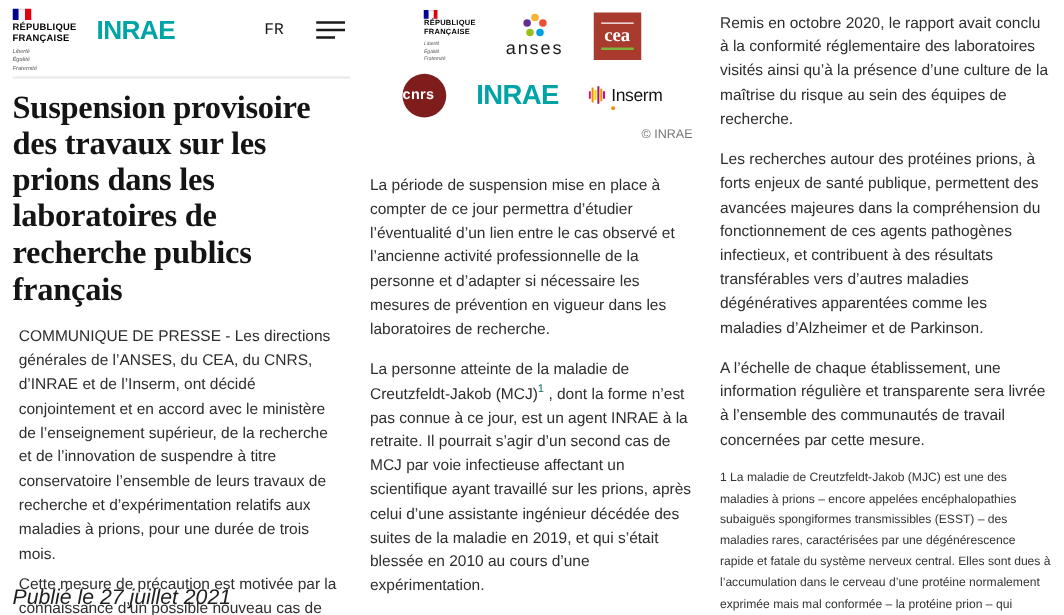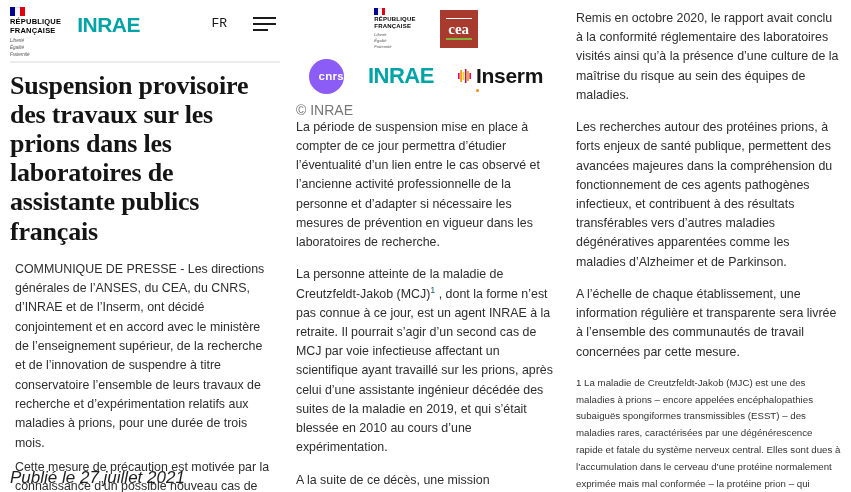--- a/index.html
+++ b/index.html
@@ -49,32 +49,32 @@
   .rf-mini .rf-motto { font-size:4px; margin-top:2px; }
 
   .anses { display:flex; flex-direction:column; align-items:center; }
   .anses-text { font-size:14.5px; color:#1a1a1a; letter-spacing:1.5px; margin-top:-1px; }
 
   .cea { position:relative; width:38px; height:38px; background:#a93a2e; display:flex; align-items:center; justify-content:center; }
   .cea-line  { position:absolute; top:8px; left:6px; right:6px; height:1.5px; background:#ffffff; }
   .cea-text  { color:#ffffff; font-family:"Liberation Serif", serif; font-weight:700; font-size:15px; margin-top:1px; }
   .cea-green { position:absolute; bottom:8px; left:6px; right:6px; height:2px; background:#7fb53d; }
 
-  .cnrs { width:35px; height:35px; border-radius:50%; background:#8b5cf6; color:#fff; display:flex; align-items:center; justify-content:flex-end; font-weight:700; font-size:11.5px; letter-spacing:.3px; }
+  .cnrs { width:35px; height:35px; border-radius:50%; background:#7f1d1d; color:#fff; display:flex; align-items:center; justify-content:flex-start; font-weight:700; font-size:11.5px; letter-spacing:.3px; }
   .inrae-banner { color:#00a3a6; font-weight:800; font-size:22px; letter-spacing:-0.5px; }
 
   .inserm { display:flex; align-items:center; gap:5px; position:relative; }
-  .inserm-text { font-weight:700; font-size:21px; color:#141414; letter-spacing:-0.3px; }
+  .inserm-text { font-weight:400; font-size:14px; color:#141414; letter-spacing:-0.3px; }
   .inserm-dot { position:absolute; left:18px; bottom:-4px; width:3px; height:3px; border-radius:50%; background:#f18a00; }
 
-  figcaption { font-size:14px; color:#767676; margin-top:8px; padding-right:2px; }
+  figcaption { text-align:right; font-size:10px; color:#767676; margin-top:8px; padding-right:2px; }
 
   
   .body-p { font-size:12.4px; line-height:1.55; color:#2e2e2e; margin:0 0 13px 0; }
-  .col2 .body-p:first-of-type { }
+  .col2 .body-p:first-of-type { margin-top:26px; }
   .col3 .body-p:first-of-type { margin-top:9px; }
   sup.fnref { font-size:9px; line-height:0; }
   sup.fnref a { color:#1d6a6c; text-decoration:none; cursor:pointer; }
 
   .footnote { font-size:9.7px; line-height:1.74; color:#333333; margin-top:12px; }
 </style>
 </head>
 <body>
 
 <div class="page">
@@ -105,21 +105,21 @@
         <div class="burger">
             <span></span>
             <span></span>
             <span></span>
           </div>
       </div>
     </header>
 
     <hr class="rule">
 
-    <h1 class="title">Suspension provisoire des travaux sur les prions dans les laboratoires de assistante publics français</h1>
+    <h1 class="title">Suspension provisoire des travaux sur les prions dans les laboratoires de recherche publics français</h1>
     <p class="lead">COMMUNIQUE DE PRESSE - Les directions générales de l’ANSES, du CEA, du CNRS, d’INRAE et de l’Inserm, ont décidé conjointement et en accord avec le ministère de l’enseignement supérieur, de la recherche et de l’innovation de suspendre à titre conservatoire l’ensemble de leurs travaux de recherche et d’expérimentation relatifs aux maladies à prions, pour une durée de trois mois.</p>
     <p class="lead">Cette mesure de précaution est motivée par la connaissance d’un possible nouveau cas de personne atteinte de la maladie de Creutzfeldt-Jakob et qui a travaillé dans un laboratoire de recherche sur les prions.</p>
     <p class="published">Publié le 27 juillet 2021</p>
   </section>
 
   <section class="col col2">
     <figure>
       <div class="banner">
         <div class="brow">
           <div class="rf-logo rf-mini">
@@ -130,20 +130,30 @@
               </div>
             <div class="rf-name">
               <div>RÉPUBLIQUE</div>
               <div>FRANÇAISE</div>
             </div>
             <div class="rf-motto">
               <div>Liberté</div>
               <div>Égalité</div>
               <div>Fraternité</div>
             </div>
+          </div>
+          <div class="anses">
+            <svg width="22" height="22" viewBox="0 0 22 22">
+              <circle cx="11" cy="4" r="3" fill="#f9b233"></circle>
+              <circle cx="17.3" cy="8.4" r="3" fill="#e94f35"></circle>
+              <circle cx="15" cy="16" r="3" fill="#009fe3"></circle>
+              <circle cx="7" cy="16" r="3" fill="#95c11f"></circle>
+              <circle cx="4.7" cy="8.4" r="3" fill="#662d91"></circle>
+            </svg>
+            <span class="anses-text">anses</span>
           </div>
           <div class="cea">
             <span class="cea-line"></span>
             <span class="cea-text">cea</span>
             <span class="cea-green"></span>
           </div>
         </div>
         <div class="brow">
           <div class="cnrs">
               <span>cnrs</span>
@@ -165,21 +175,21 @@
       </div>
       <figcaption>© INRAE</figcaption>
     </figure>
 
     <p class="body-p">La période de suspension mise en place à compter de ce jour permettra d’étudier l’éventualité d’un lien entre le cas observé et l’ancienne activité professionnelle de la personne et d’adapter si nécessaire les mesures de prévention en vigueur dans les laboratoires de recherche.</p>
     <p class="body-p"><span>La personne atteinte de la maladie de Creutzfeldt-Jakob (MCJ)</span><sup class="fnref"><a>1</a></sup><span> , dont la forme n’est pas connue à ce jour, est un agent INRAE à la retraite. Il pourrait s’agir d’un second cas de MCJ par voie infectieuse affectant un scientifique ayant travaillé sur les prions, après celui d’une assistante ingénieur décédée des suites de la maladie en 2019, et qui s’était blessée en 2010 au cours d’une expérimentation.</span></p>
     <p class="body-p">A la suite de ce décès, une mission d’inspection générale avait été diligentée dès juillet 2019 par les ministères de la recherche et de l’agriculture auprès des laboratoires français manipulant des prions.</p>
   </section>
 
   <section class="col col3">
-    <p class="body-p">Remis en octobre 2020, le rapport avait conclu à la conformité réglementaire des laboratoires visités ainsi qu’à la présence d’une culture de la maîtrise du risque au sein des équipes de maladies.</p>
+    <p class="body-p">Remis en octobre 2020, le rapport avait conclu à la conformité réglementaire des laboratoires visités ainsi qu’à la présence d’une culture de la maîtrise du risque au sein des équipes de recherche.</p>
     <p class="body-p">Les recherches autour des protéines prions, à forts enjeux de santé publique, permettent des avancées majeures dans la compréhension du fonctionnement de ces agents pathogènes infectieux, et contribuent à des résultats transférables vers d’autres maladies dégénératives apparentées comme les maladies d’Alzheimer et de Parkinson.</p>
     <p class="body-p">A l’échelle de chaque établissement, une information régulière et transparente sera livrée à l’ensemble des communautés de travail concernées par cette mesure.</p>
     <div class="footnote">
       <span class="fn-ref">1</span>
       <span>La maladie de Creutzfeldt-Jakob (MJC) est une des maladies à prions – encore appelées encéphalopathies subaiguës spongiformes transmissibles (ESST) –  des maladies rares, caractérisées par une dégénérescence rapide et fatale du système nerveux central. Elles sont dues à l’accumulation dans le cerveau d’une protéine normalement exprimée mais mal conformée – la protéine prion – qui conduit à la formation d’agrégats délétères pour les neurones. Pour l’heure, aucun traitement ne permet de modifier le cours de ces maladies. Elle peut être d’origine sporadique, forme la plus fréquente, d’origine génétique ou enfin de forme infectieuse suite à une contamination.</span><br>
       
     </div>
   </section>
 
 </div>

